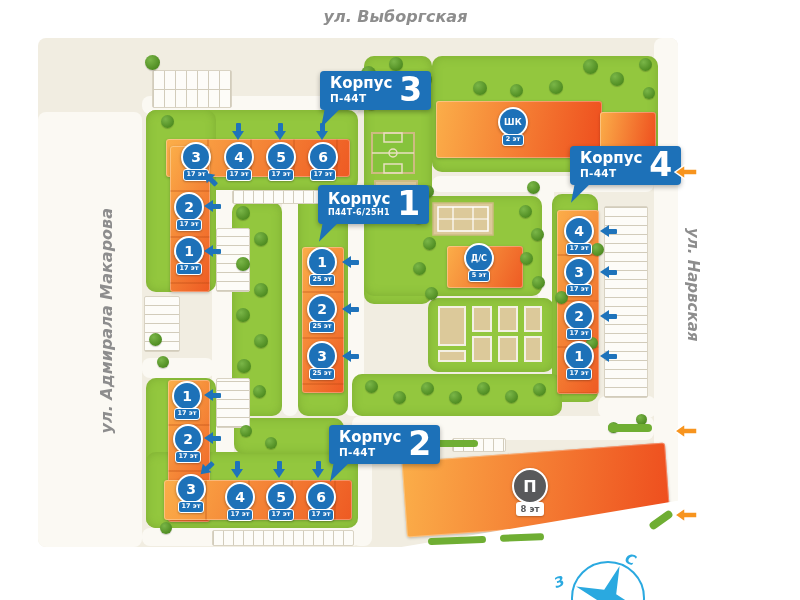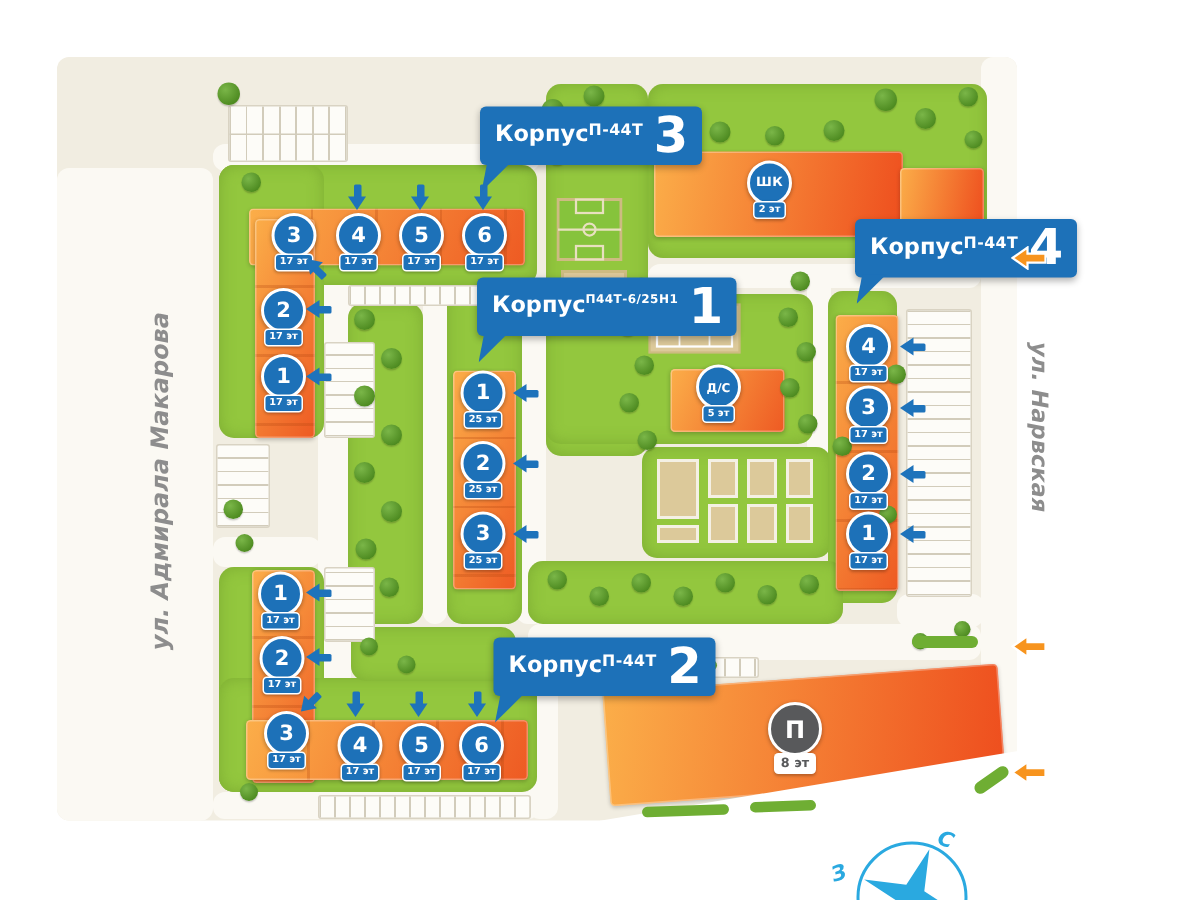--- a/index.html
+++ b/index.html
@@ -38,21 +38,21 @@
   .badge .flr{margin-top:-3px;background:#1d71b8;border:1px solid #fff;border-radius:3px;color:#fff;
         font-size:6.5px;font-weight:bold;padding:1px 3px;line-height:1.2;box-shadow:0 1px 2px rgba(0,0,0,.25);white-space:nowrap;}
   .badge.fac-school .circ{font-size:8.5px;letter-spacing:.3px;}
   .badge.fac-kindergarten .circ{font-size:8px;}
   .badge.fac-parking-building .circ{width:32px;height:32px;background:#58595b;font-size:16px;border-width:2.5px;}
   .badge.fac-parking-building .flr{background:#fff;color:#58595b;border:none;font-size:8.5px;padding:2px 5px;margin-top:-2px;}
   .callout{position:absolute;z-index:9;background:#1d71b8;border-radius:4px;color:#fff;display:flex;
         align-items:center;padding:4px 9px 5px 10px;gap:7px;box-shadow:0 2px 5px rgba(0,0,0,.3);box-sizing:border-box;}
   .callout::after{content:"";position:absolute;left:1px;bottom:-18px;width:28px;height:20px;
         background:#1d71b8;clip-path:polygon(0 100%,14% 0,72% 0);}
-  .callout .cl{display:flex;flex-direction:row;line-height:1.15;}
+  .callout .cl{display:flex;flex-direction:column;line-height:1.15;}
   .callout .ct{font-size:15px;font-weight:bold;}
   .callout .cs{font-size:10.5px;font-weight:bold;letter-spacing:.3px;white-space:nowrap;}
   .callout.small-sub .cs{font-size:8px;}
   .callout .cnum{font-size:33px;font-weight:bold;line-height:.9;}
   .barrow{position:absolute;width:18px;height:12px;z-index:8;}
   .barrow .h{position:absolute;left:0;top:0;width:0;height:0;border-top:6px solid transparent;
         border-bottom:6px solid transparent;border-right:9px solid #1e73bb;}
   .barrow .s{position:absolute;left:8px;top:3.5px;width:9px;height:5px;background:#1e73bb;border-radius:1px;}
   .oarrow{position:absolute;z-index:9;transform:translate(-50%,-50%);}
   .street{position:absolute;z-index:9;color:#8d8d8d;font-style:italic;font-weight:bold;font-size:16px;}
@@ -147,20 +147,21 @@
   <div class="bldg v-sec" style="left:168px;top:380px;width:42px;height:142px;"></div>
   <div class="bldg h-sec" style="left:164px;top:480px;width:188px;height:40px;"></div>
   <div class="bldg v-sec" style="left:557px;top:210px;width:42px;height:184px;"></div>
   <div class="bldg big" style="left:436px;top:101px;width:166px;height:57px;"></div>
   <div class="bldg big" style="left:600px;top:112px;width:56px;height:38px;"></div>
   <div class="bldg" style="left:447px;top:246px;width:76px;height:42px;"></div>
   <div class="bldg big" style="left:404px;top:452px;width:264px;height:76px;transform:rotate(-4.2deg);"></div>
 
   <div class="cover"></div>
 
+  <div class="street" style="left:278px;top:7px;width:235px;text-align:center;">ул. Выборгская</div>
   <div class="street vert-up" style="left:97px;top:208px;">ул. Адмирала Макарова</div>
   <div class="street vert-down" style="left:684px;top:228px;">ул. Нарвская</div>
 
   <svg class="compass" width="120" height="54" viewBox="0 0 120 54">
     <circle cx="60" cy="52" r="36" fill="none" stroke="#2aa9e0" stroke-width="2"></circle>
     <polygon points="71.6,20.1 68.2,48.2 91.9,63.6 63.8,60.2 48.4,83.9 51.8,55.8 28.1,40.4 56.2,43.8" fill="#2aa9e0"></polygon>
     <text x="76" y="16" transform="rotate(22 76 16)" font-size="14" font-weight="bold" font-style="italic" fill="#2aa9e0">С</text>
     <text x="8" y="42" transform="rotate(-18 8 42)" font-size="14" font-weight="bold" font-style="italic" fill="#2aa9e0">З</text>
   </svg>
 <div class="tree" style="left: 144.5px; top: 54.5px; width: 15px; height: 15px;"></div>

